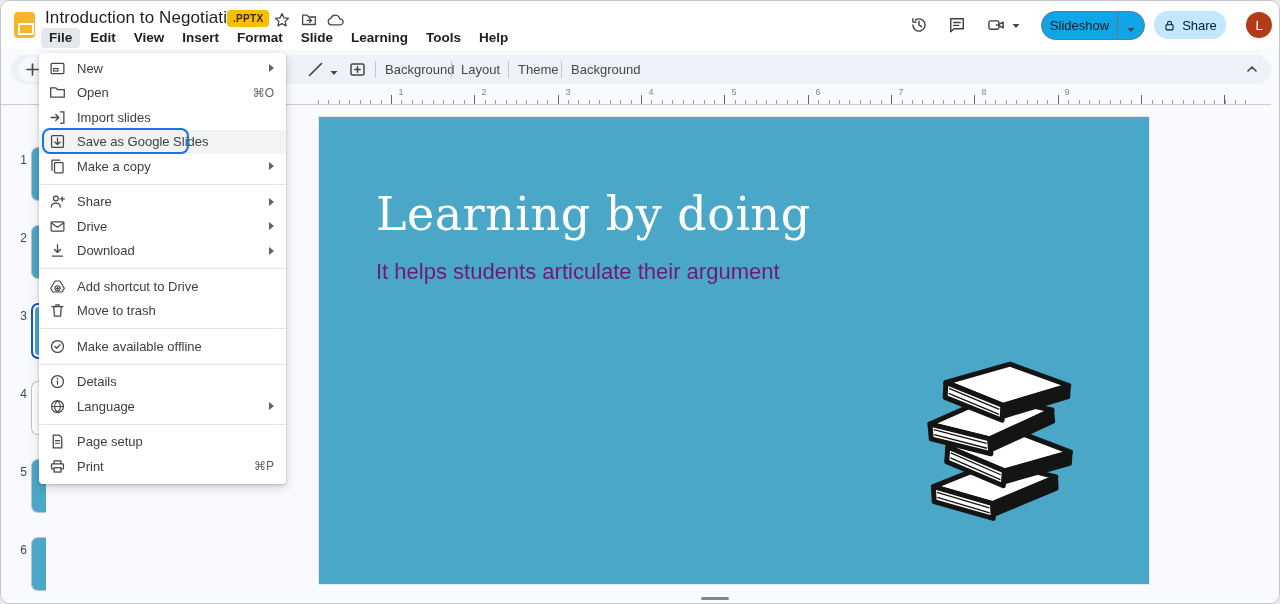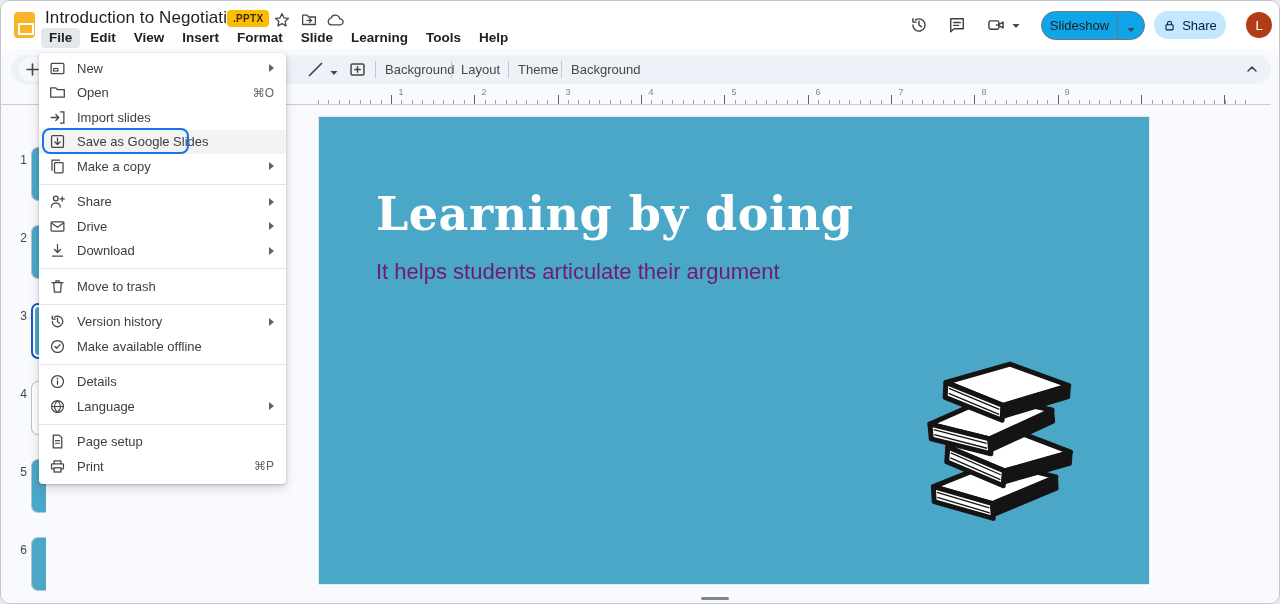--- a/index.html
+++ b/index.html
@@ -50,21 +50,21 @@
        repeating-linear-gradient(90deg,#5f6368 0 1px,transparent 1px 83.33px),
        repeating-linear-gradient(90deg,#9aa0a6 0 1px,transparent 1px 10.42px);
      background-size:100% 9px,100% 4px;
      background-position:80px 100%,7px 100%;
      background-repeat:no-repeat;}
   .ruler .num{position:absolute;top:1px;font-size:9px;color:#80868b;transform:translateX(-50%);}
   
   .slide{position:absolute;left:318px;top:68px;width:830px;height:467px;background:#4BA7C8;
          box-shadow:0 0 0 1px rgba(0,0,0,.07);}
   .slide-title{position:absolute;left:57px;top:70px;font-family:"DejaVu Serif","Liberation Serif",serif;
-         font-weight:700;font-size:46px;color:#fff;letter-spacing:.5px;}
+         font-weight:400;font-size:46px;color:#fff;letter-spacing:.5px;}
   .slide-body{position:absolute;left:57px;top:142px;font-size:22px;color:#701a75;}
   .books{position:absolute;left:592px;top:242px;}
   
   .notes-handle{position:absolute;left:700px;top:548px;width:28px;height:3px;background:#80868b;border-radius:2px;}
   
   .filmstrip{position:absolute;left:0;top:48px;width:38px;height:554px;}
   .fs-num{position:absolute;left:0;width:26px;text-align:right;font-size:12px;color:#444746;}
   .fs-thumb{position:absolute;left:30px;width:14px;height:52px;background:#4BA7C8;border:1px solid #b9c4cb;
             border-right:none;border-radius:7px 0 0 7px;}
   .fs-thumb.white{background:#fff;}
@@ -347,39 +347,38 @@
         </span>
       <span class="mi-label">Download</span>
       <span class="mi-arrow"></span>
     </div>
 
     <div class="mdiv"></div>
 
     <div class="mi">
       <span class="mi-icon">
           <svg viewBox="0 0 20 20">
+            <path d="M7.2 3.5h5.6L18 12l-2.6 4.5H4.6L2 12z" fill="none" stroke="currentColor" stroke-width="1.4" stroke-linejoin="round"></path>
+            <circle cx="10" cy="12.2" r="3" fill="#fff" stroke="currentColor" stroke-width="1.3"></circle>
+            <path d="M10 10.8v2.8M8.6 12.2h2.8" stroke="currentColor" stroke-width="1.3" stroke-linecap="round"></path>
+          </svg>
+        </span>
+      <span class="mi-label">Add shortcut to Drive</span>
+    </div>
+    <div class="mi">
+      <span class="mi-icon">
+          <svg viewBox="0 0 20 20">
             <path d="M3.5 5.5h13M8 5.5V3.5h4v2M5.5 5.5l.9 11h7.2l.9-11" fill="none" stroke="currentColor" stroke-width="1.5" stroke-linecap="round" stroke-linejoin="round"></path>
           </svg>
         </span>
       <span class="mi-label">Move to trash</span>
     </div>
 
     <div class="mdiv"></div>
 
-    <div class="mi">
-      <span class="mi-icon">
-          <svg viewBox="0 0 20 20">
-            <path d="M10 6v4.2l2.6 1.8" fill="none" stroke="currentColor" stroke-width="1.5" stroke-linecap="round"></path>
-            <path d="M3.8 10a6.2 6.2 0 102.5-5" fill="none" stroke="currentColor" stroke-width="1.5" stroke-linecap="round"></path>
-            <path d="M3.8 3.6v3.6h3.6" fill="none" stroke="currentColor" stroke-width="1.5" stroke-linecap="round" stroke-linejoin="round"></path>
-          </svg>
-        </span>
-      <span class="mi-label">Version history</span>
-      <span class="mi-arrow"></span>
-    </div>
     <div class="mi">
       <span class="mi-icon">
           <svg viewBox="0 0 20 20">
             <circle cx="10" cy="10" r="7" fill="none" stroke="currentColor" stroke-width="1.5"></circle>
             <path d="M7 10l2 2 4-4.2" fill="none" stroke="currentColor" stroke-width="1.5" stroke-linecap="round" stroke-linejoin="round"></path>
           </svg>
         </span>
       <span class="mi-label">Make available offline</span>
     </div>
 

